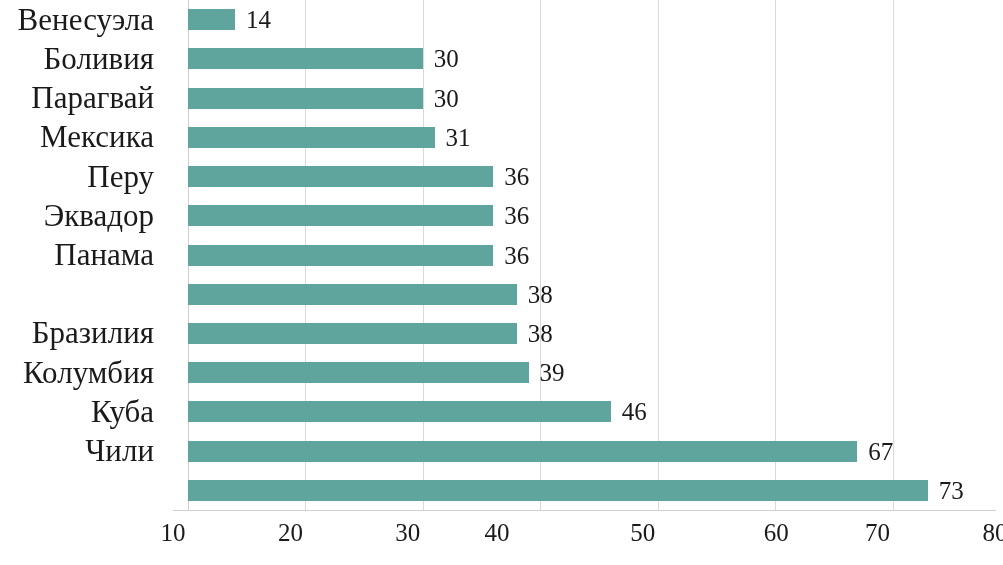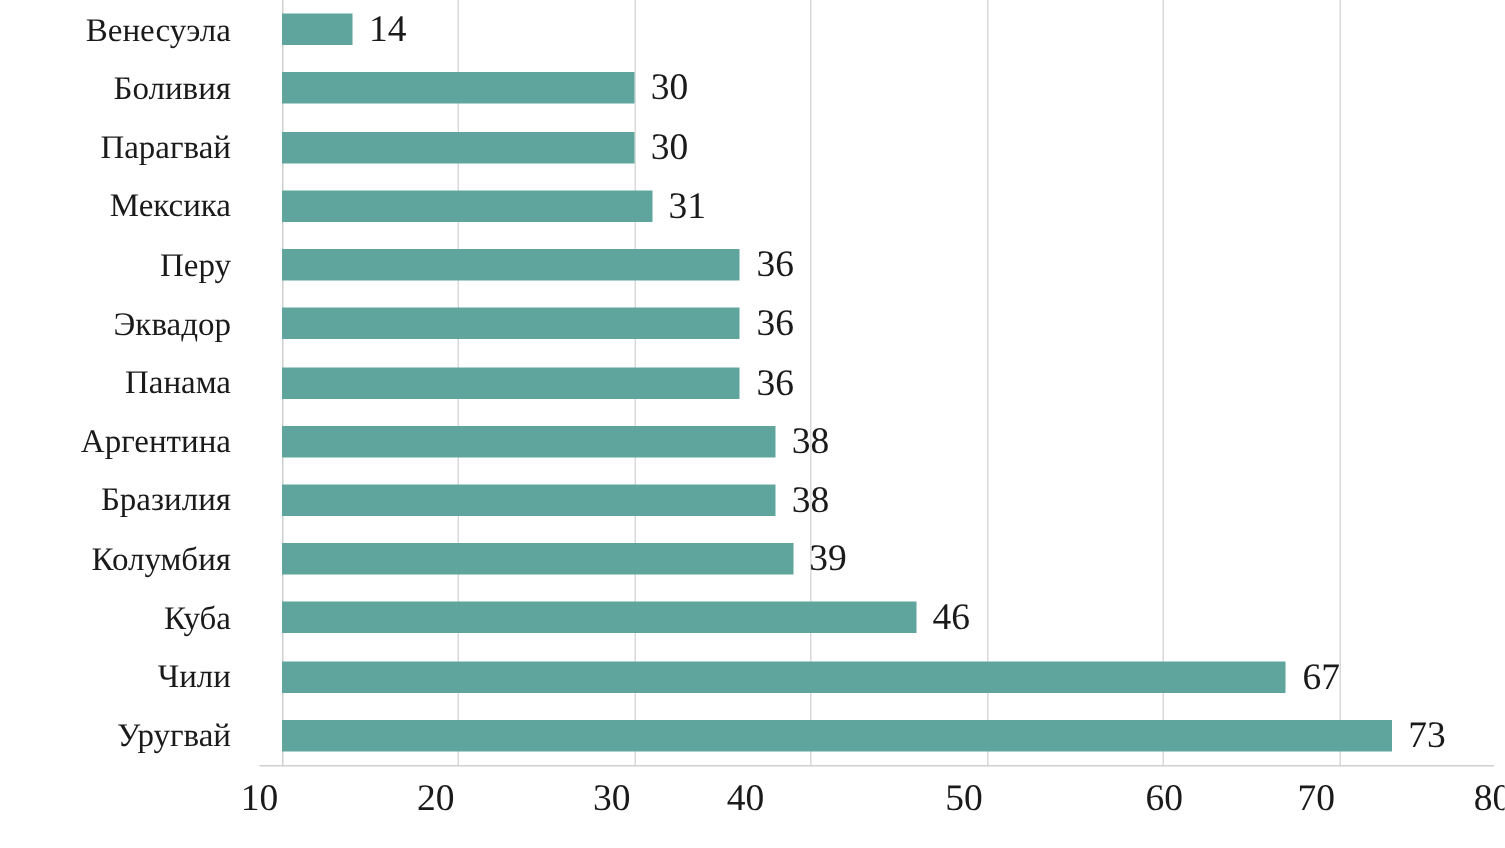--- a/index.html
+++ b/index.html
@@ -25,21 +25,21 @@
     top: 0;
     width: 166px;
     height: 510px;
   }
   .cat-label {
     position: absolute;
     right: 12px;
     text-align: right;
     white-space: nowrap;
     color: #1a1a1a;
-    font-size: 22px;
+    font-size: 31px;
     line-height: 30px;
     font-family: "Liberation Serif", "DejaVu Serif", serif;
   }
 
   
   .plot {
     position: absolute;
     left: 188px;
     top: 0;
     width: 822px;
@@ -107,26 +107,24 @@
 <div id="chart-root">
 
   <div class="cat-labels">
       <div class="cat-label" style="top: 4.61538px;">Венесуэла</div>
       <div class="cat-label" style="top: 43.8462px;">Боливия</div>
       <div class="cat-label" style="top: 83.0769px;">Парагвай</div>
       <div class="cat-label" style="top: 122.308px;">Мексика</div>
       <div class="cat-label" style="top: 161.538px;">Перу</div>
       <div class="cat-label" style="top: 200.769px;">Эквадор</div>
       <div class="cat-label" style="top: 240px;">Панама</div>
-      <div class="cat-label" style="top: 279.231px;">Аргентина</div>
       <div class="cat-label" style="top: 318.462px; margin-left: 11px;">Бразилия</div>
       <div class="cat-label" style="top: 357.692px;">Колумбия</div>
       <div class="cat-label" style="top: 396.923px;">Куба</div>
       <div class="cat-label" style="top: 436.154px;">Чили</div>
-      <div class="cat-label" style="top: 475.385px;">Уругвай</div>
     </div>
 
   <div class="plot">
     <div class="grid-layer">
         <div class="gridline axis-start" style="left: 0px;"></div>
         <div class="gridline" style="left: 117.429px;"></div>
         <div class="gridline" style="left: 234.857px;"></div>
         <div class="gridline" style="left: 352.286px;"></div>
         <div class="gridline" style="left: 469.714px;"></div>
         <div class="gridline" style="left: 587.143px;"></div>

